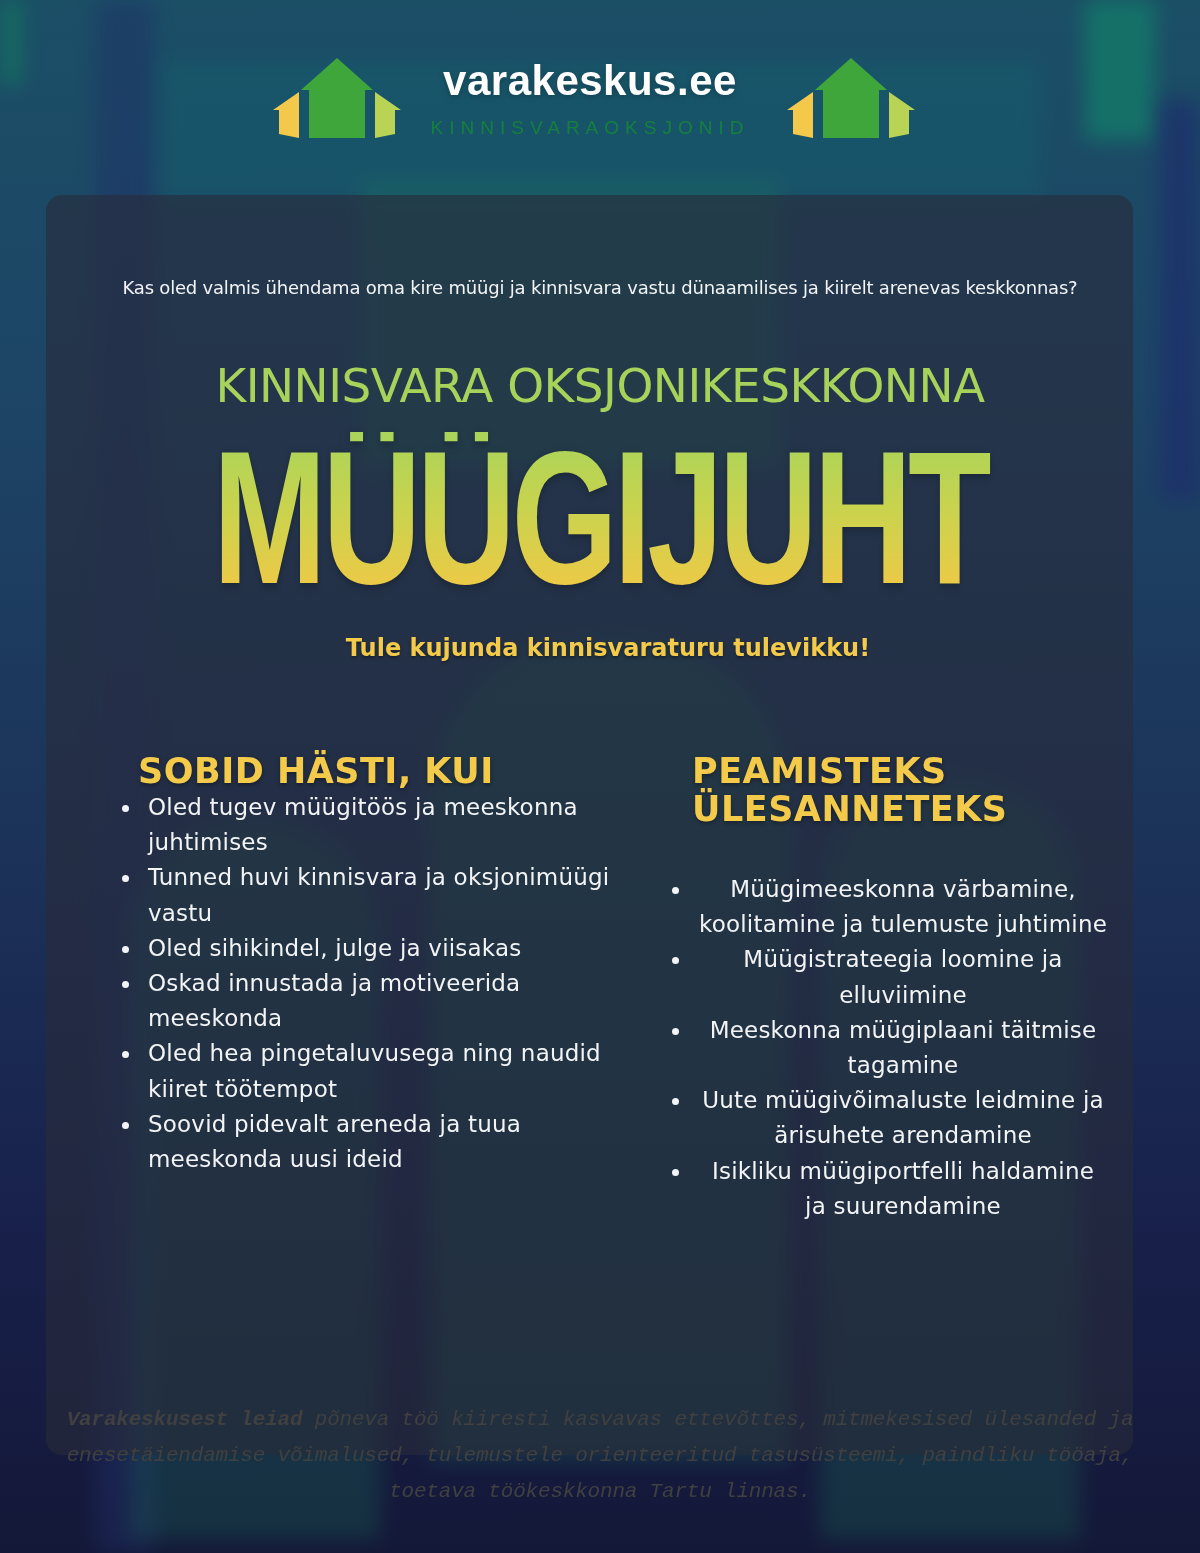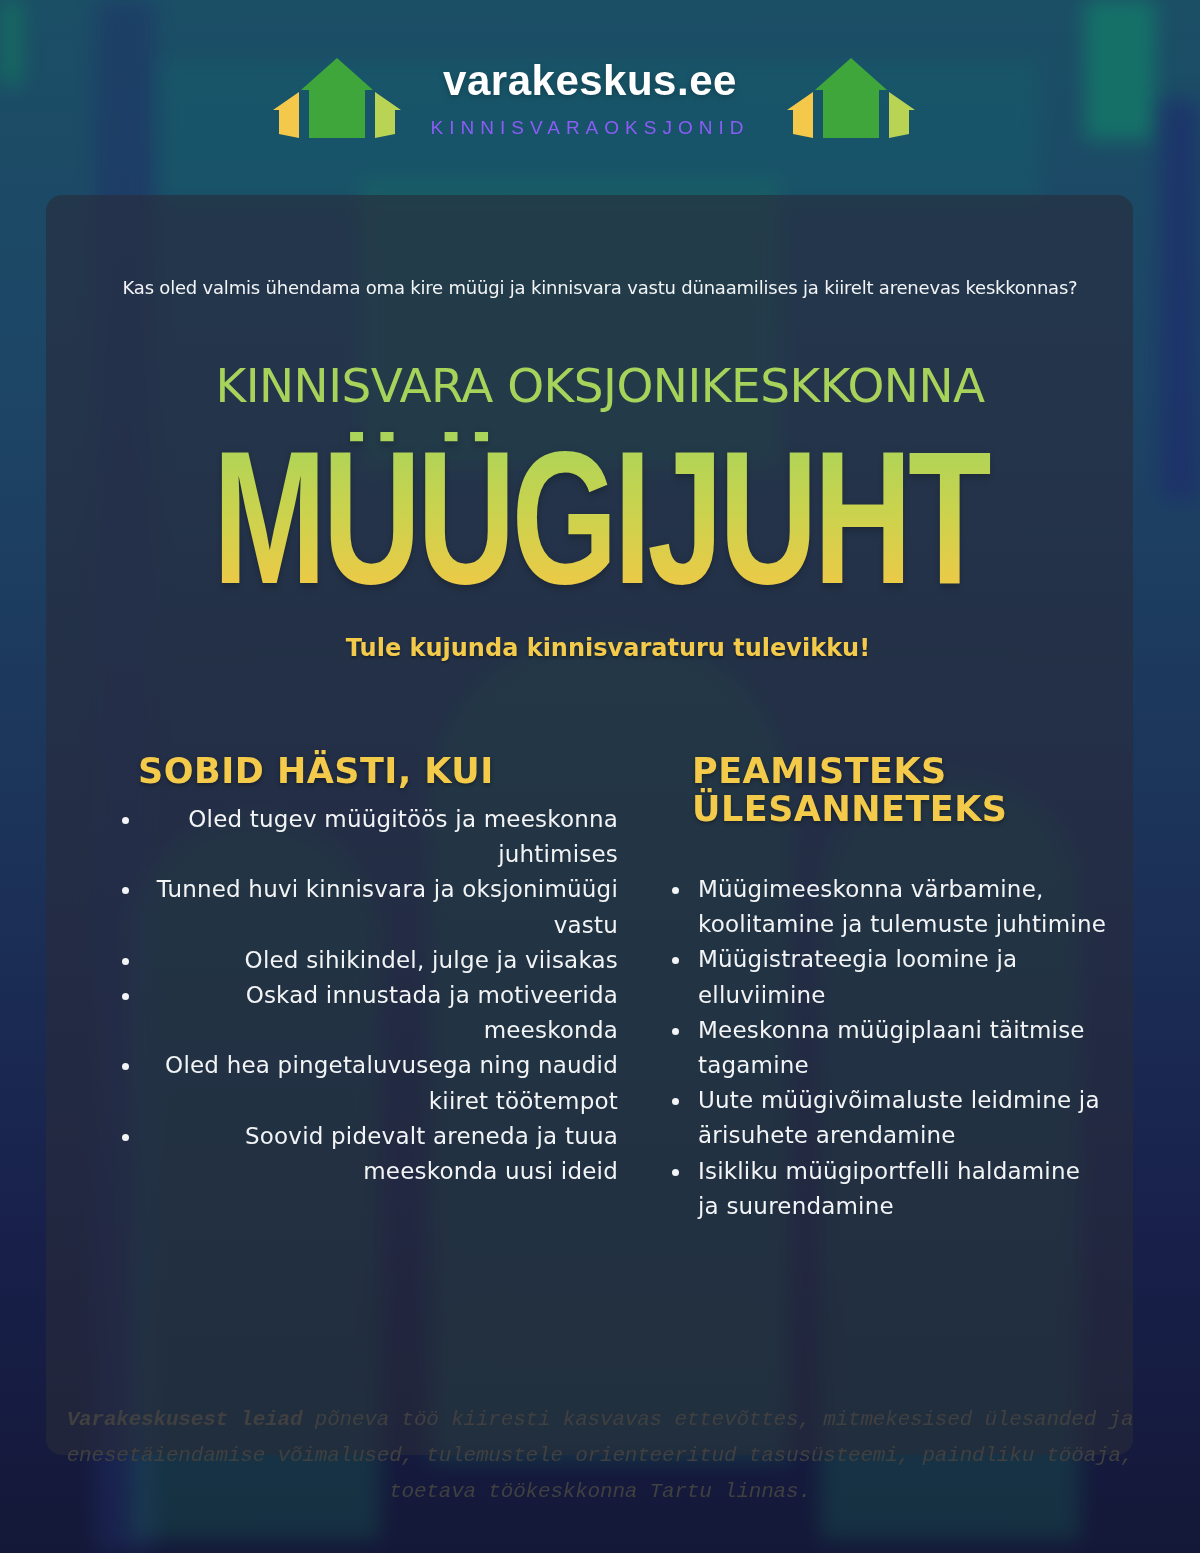--- a/index.html
+++ b/index.html
@@ -32,21 +32,21 @@
     .logo-icon.left { margin-right: 30px; }
     .logo-icon.right { margin-left: 38px; }
     .logo-text { display: flex; flex-direction: column; align-items: center; }
     .brand-name {
       font-family: "Liberation Sans", sans-serif;
       font-weight: 700; font-size: 42px; letter-spacing: 0.5px;
       color: #ffffff; line-height: 1; text-shadow: 0 2px 6px rgba(0,0,0,.25);
     }
     .brand-sub {
       font-family: "Liberation Sans", sans-serif;
-      font-size: 19px; letter-spacing: 6px; color: #8b5cf6;
+      font-size: 19px; letter-spacing: 6px; color: #15803d;
       margin-top: 16px; line-height: 1;
     }
 
     
     .panel {
       position: absolute; left: 46px; top: 195px; width: 1087px; height: 1260px;
       background: rgba(40, 44, 58, 0.62);
       border-radius: 16px;
     }
 
@@ -84,22 +84,22 @@
     .col-left { left: 118px; top: 752px; width: 500px; }
     .col-right { left: 668px; top: 752px; width: 440px; }
     .col-heading {
       font-family: "DejaVu Sans", sans-serif; font-weight: 700;
       font-size: 35px; line-height: 38px; color: #f3ca4a; letter-spacing: 0.5px;
       text-shadow: 0 2px 4px rgba(0,0,0,.35);
     }
     .col-left .col-heading { margin-left: 20px; }
     .col-right .col-heading { margin-left: 24px; }
     .bullets { list-style: none; }
-    .col-left .bullets { margin-top: 12px; text-align: right; }
-    .col-right .bullets { margin-top: 44px; }
+    .col-left .bullets { margin-top: 0; }
+    .col-right .bullets { margin-top: 44px; text-align: center; }
     .bullets li {
       position: relative; padding-left: 30px;
       font-family: "DejaVu Sans", sans-serif;
       font-size: 23px; line-height: 35.2px; color: #f2f4f6; letter-spacing: 0.2px;
     }
     .bullets li::before {
       content: ""; position: absolute; left: 4px; top: 15px;
       width: 7px; height: 7px; border-radius: 50%; background: #f2f4f6;
     }
 

